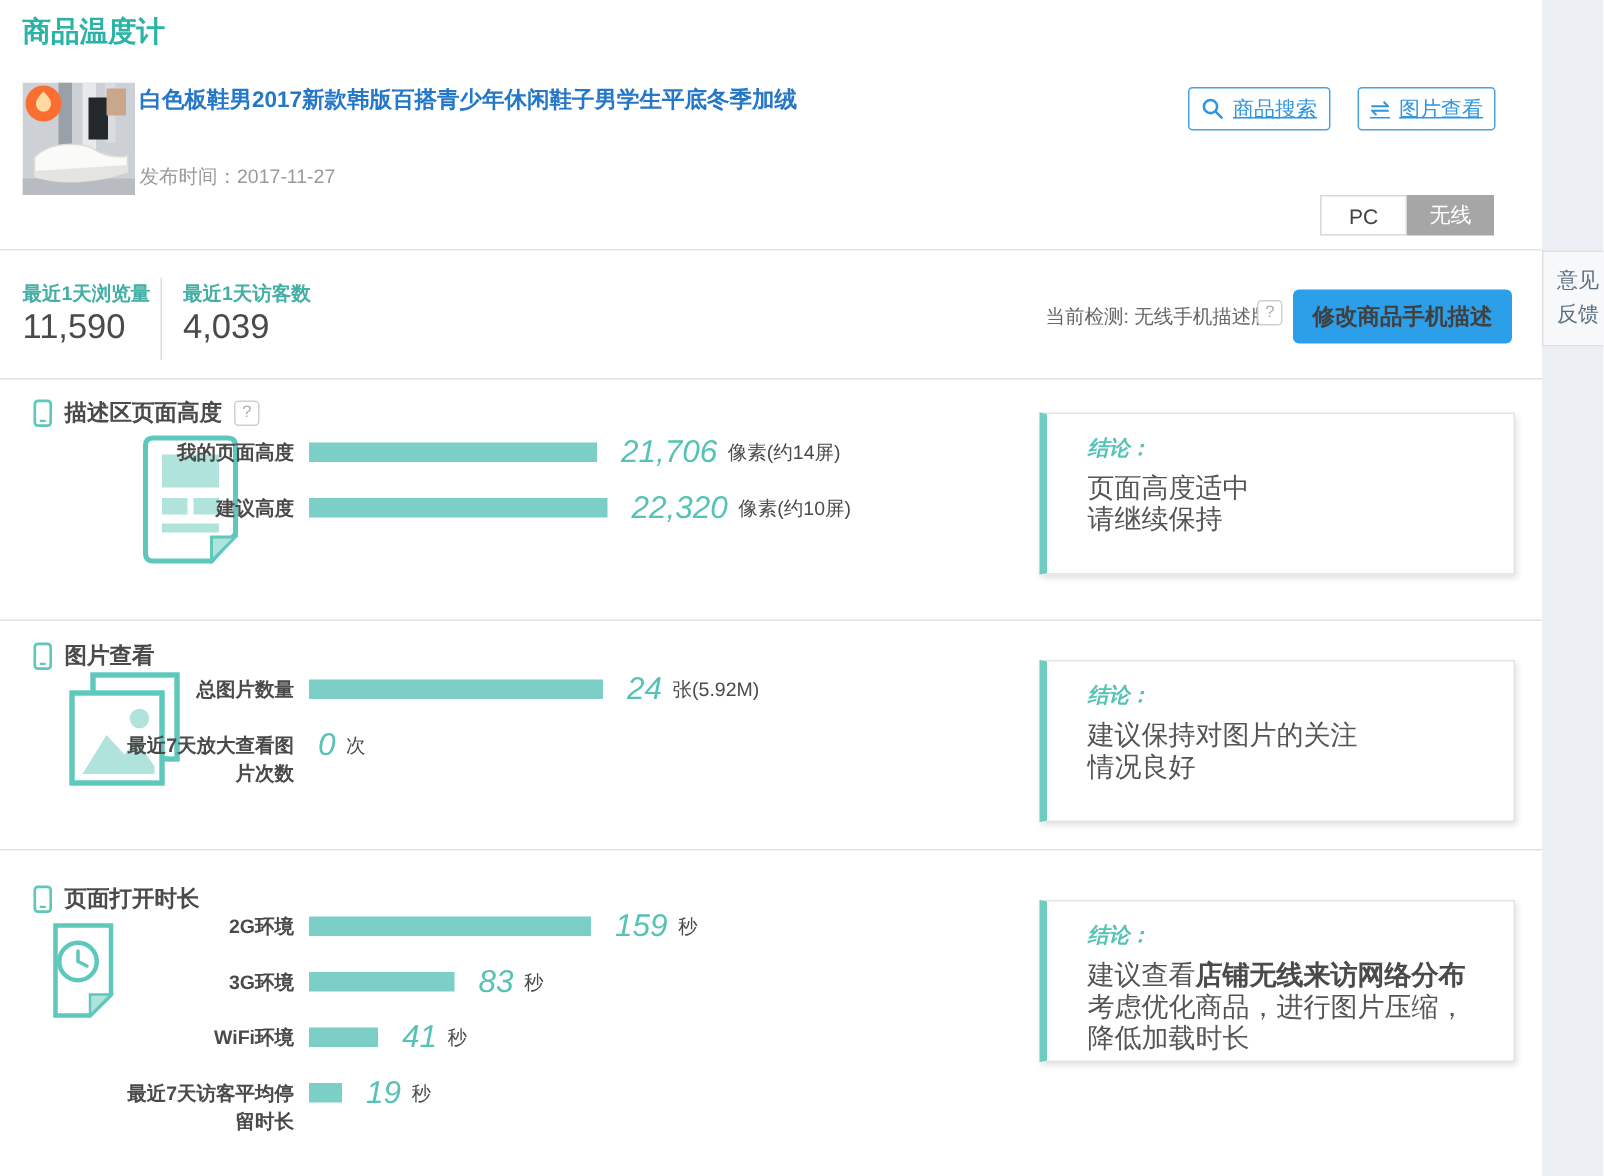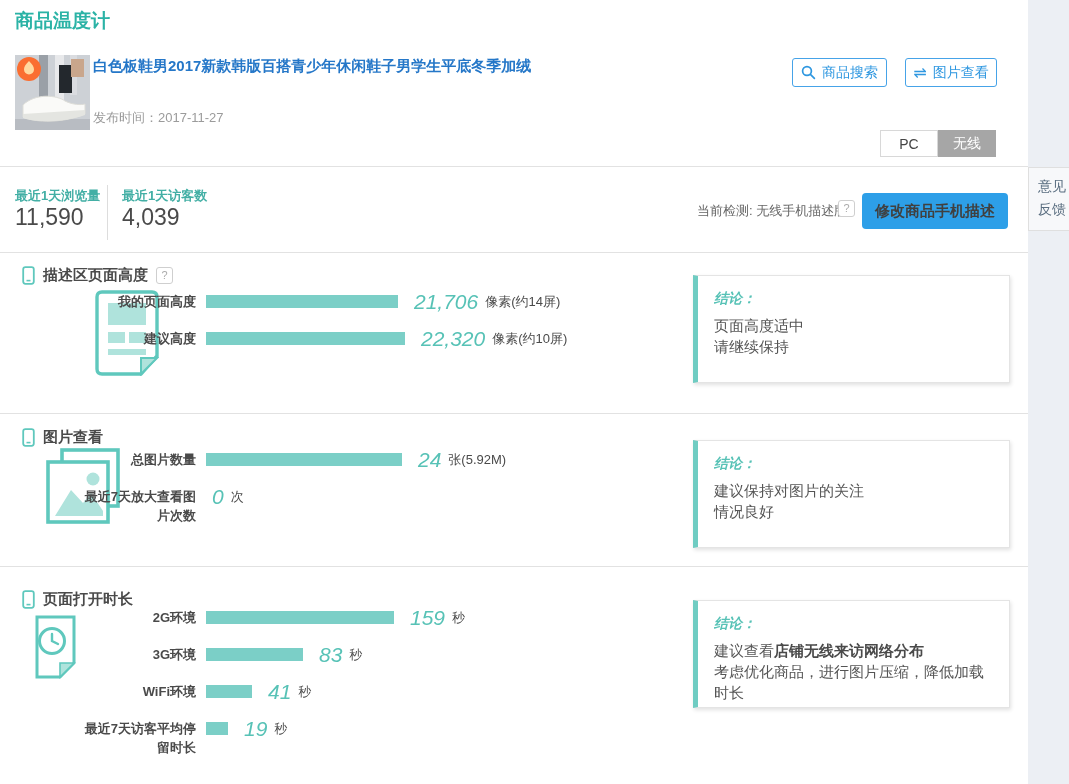--- a/index.html
+++ b/index.html
@@ -13,21 +13,21 @@
 
   .divider{position:absolute;left:0;width:1028px;border-top:1px solid #E2E2E2;height:0;}
 
   .app-title{position:absolute;left:15px;top:8px;font-size:19px;font-weight:bold;color:#2BB3A6;}
 
   .thumb{position:absolute;left:15px;top:55px;width:75px;height:75px;}
   .prod-title{position:absolute;left:93px;top:57px;width:640px;font-size:15px;font-weight:bold;color:#2577C8;cursor:pointer;}
   .pub{position:absolute;left:93px;top:109px;font-size:13px;color:#9B9B9B;}
 
   .btn-outline{position:absolute;top:58px;height:29px;box-sizing:border-box;border:1px solid #46A3E8;border-radius:3px;
-    background:#fff;color:#2E97E0;font-size:14px;display:flex;align-items:center;justify-content:center;gap:6px;cursor:pointer;}
+    background:#fff;color:#2E97E0;font-size:14px;display:flex;align-items:center;justify-content:center;gap:6px;cursor:pointer;text-decoration:underline;}
   .btn-search{left:792px;width:95px;}
   .btn-analysis{left:905px;width:92px;}
   .swap-glyph{font-size:16px;line-height:14px;}
 
   .toggle{position:absolute;left:880px;top:130px;display:flex;}
   .toggle-btn{width:58px;height:27px;box-sizing:border-box;font-size:14px;display:flex;align-items:center;justify-content:center;cursor:pointer;}
   .toggle-pc{background:#fff;border:1px solid #D8D8D8;color:#444;}
   .toggle-wireless{background:#A6A6A6;color:#fff;}
 
   .stat-label{position:absolute;top:187px;font-size:13px;font-weight:bold;color:#43AFA5;}
@@ -47,23 +47,23 @@
   .big-icon{position:absolute;}
 
   .rows{position:absolute;left:76px;}
   .row{display:flex;align-items:flex-start;height:37px;}
   .row-label{width:120px;text-align:right;font-size:13px;font-weight:bold;color:#4A4A4A;line-height:19px;}
   .bar{height:13px;background:#7BCFC7;margin-left:10px;margin-top:3px;}
   .row-value{font-style:italic;font-size:21px;color:#57C2B6;margin-left:16px;line-height:21px;margin-top:-1px;}
   .row-unit{font-size:13px;color:#4A4A4A;margin-left:7px;line-height:19px;}
 
   .conclusion{position:absolute;left:693px;width:317px;height:108px;box-sizing:border-box;background:#fff;
-    border:1px solid #E4E4E4;border-left:5px solid #6FCCC2;box-shadow:1px 2px 4px rgba(0,0,0,0.12);padding:14px 16px;}
+    border:1px solid #E4E4E4;border-left:5px solid #6FCCC2;box-shadow:1px 2px 4px rgba(0,0,0,0.12);padding:14px 27px;}
   .conclusion-title{font-style:italic;font-weight:bold;font-size:14px;color:#57C2B6;margin-bottom:7px;}
-  .conclusion-line{font-size:15px;color:#555;line-height:21px;}
+  .conclusion-line{font-size:18px;color:#555;line-height:21px;}
   .conclusion-line b{color:#4A4A4A;}
 </style>
 </head>
 <body>
 
 <div class="page">
 
   <div class="app-title">商品温度计</div>
 
   <svg class="thumb" viewBox="0 0 75 75">

